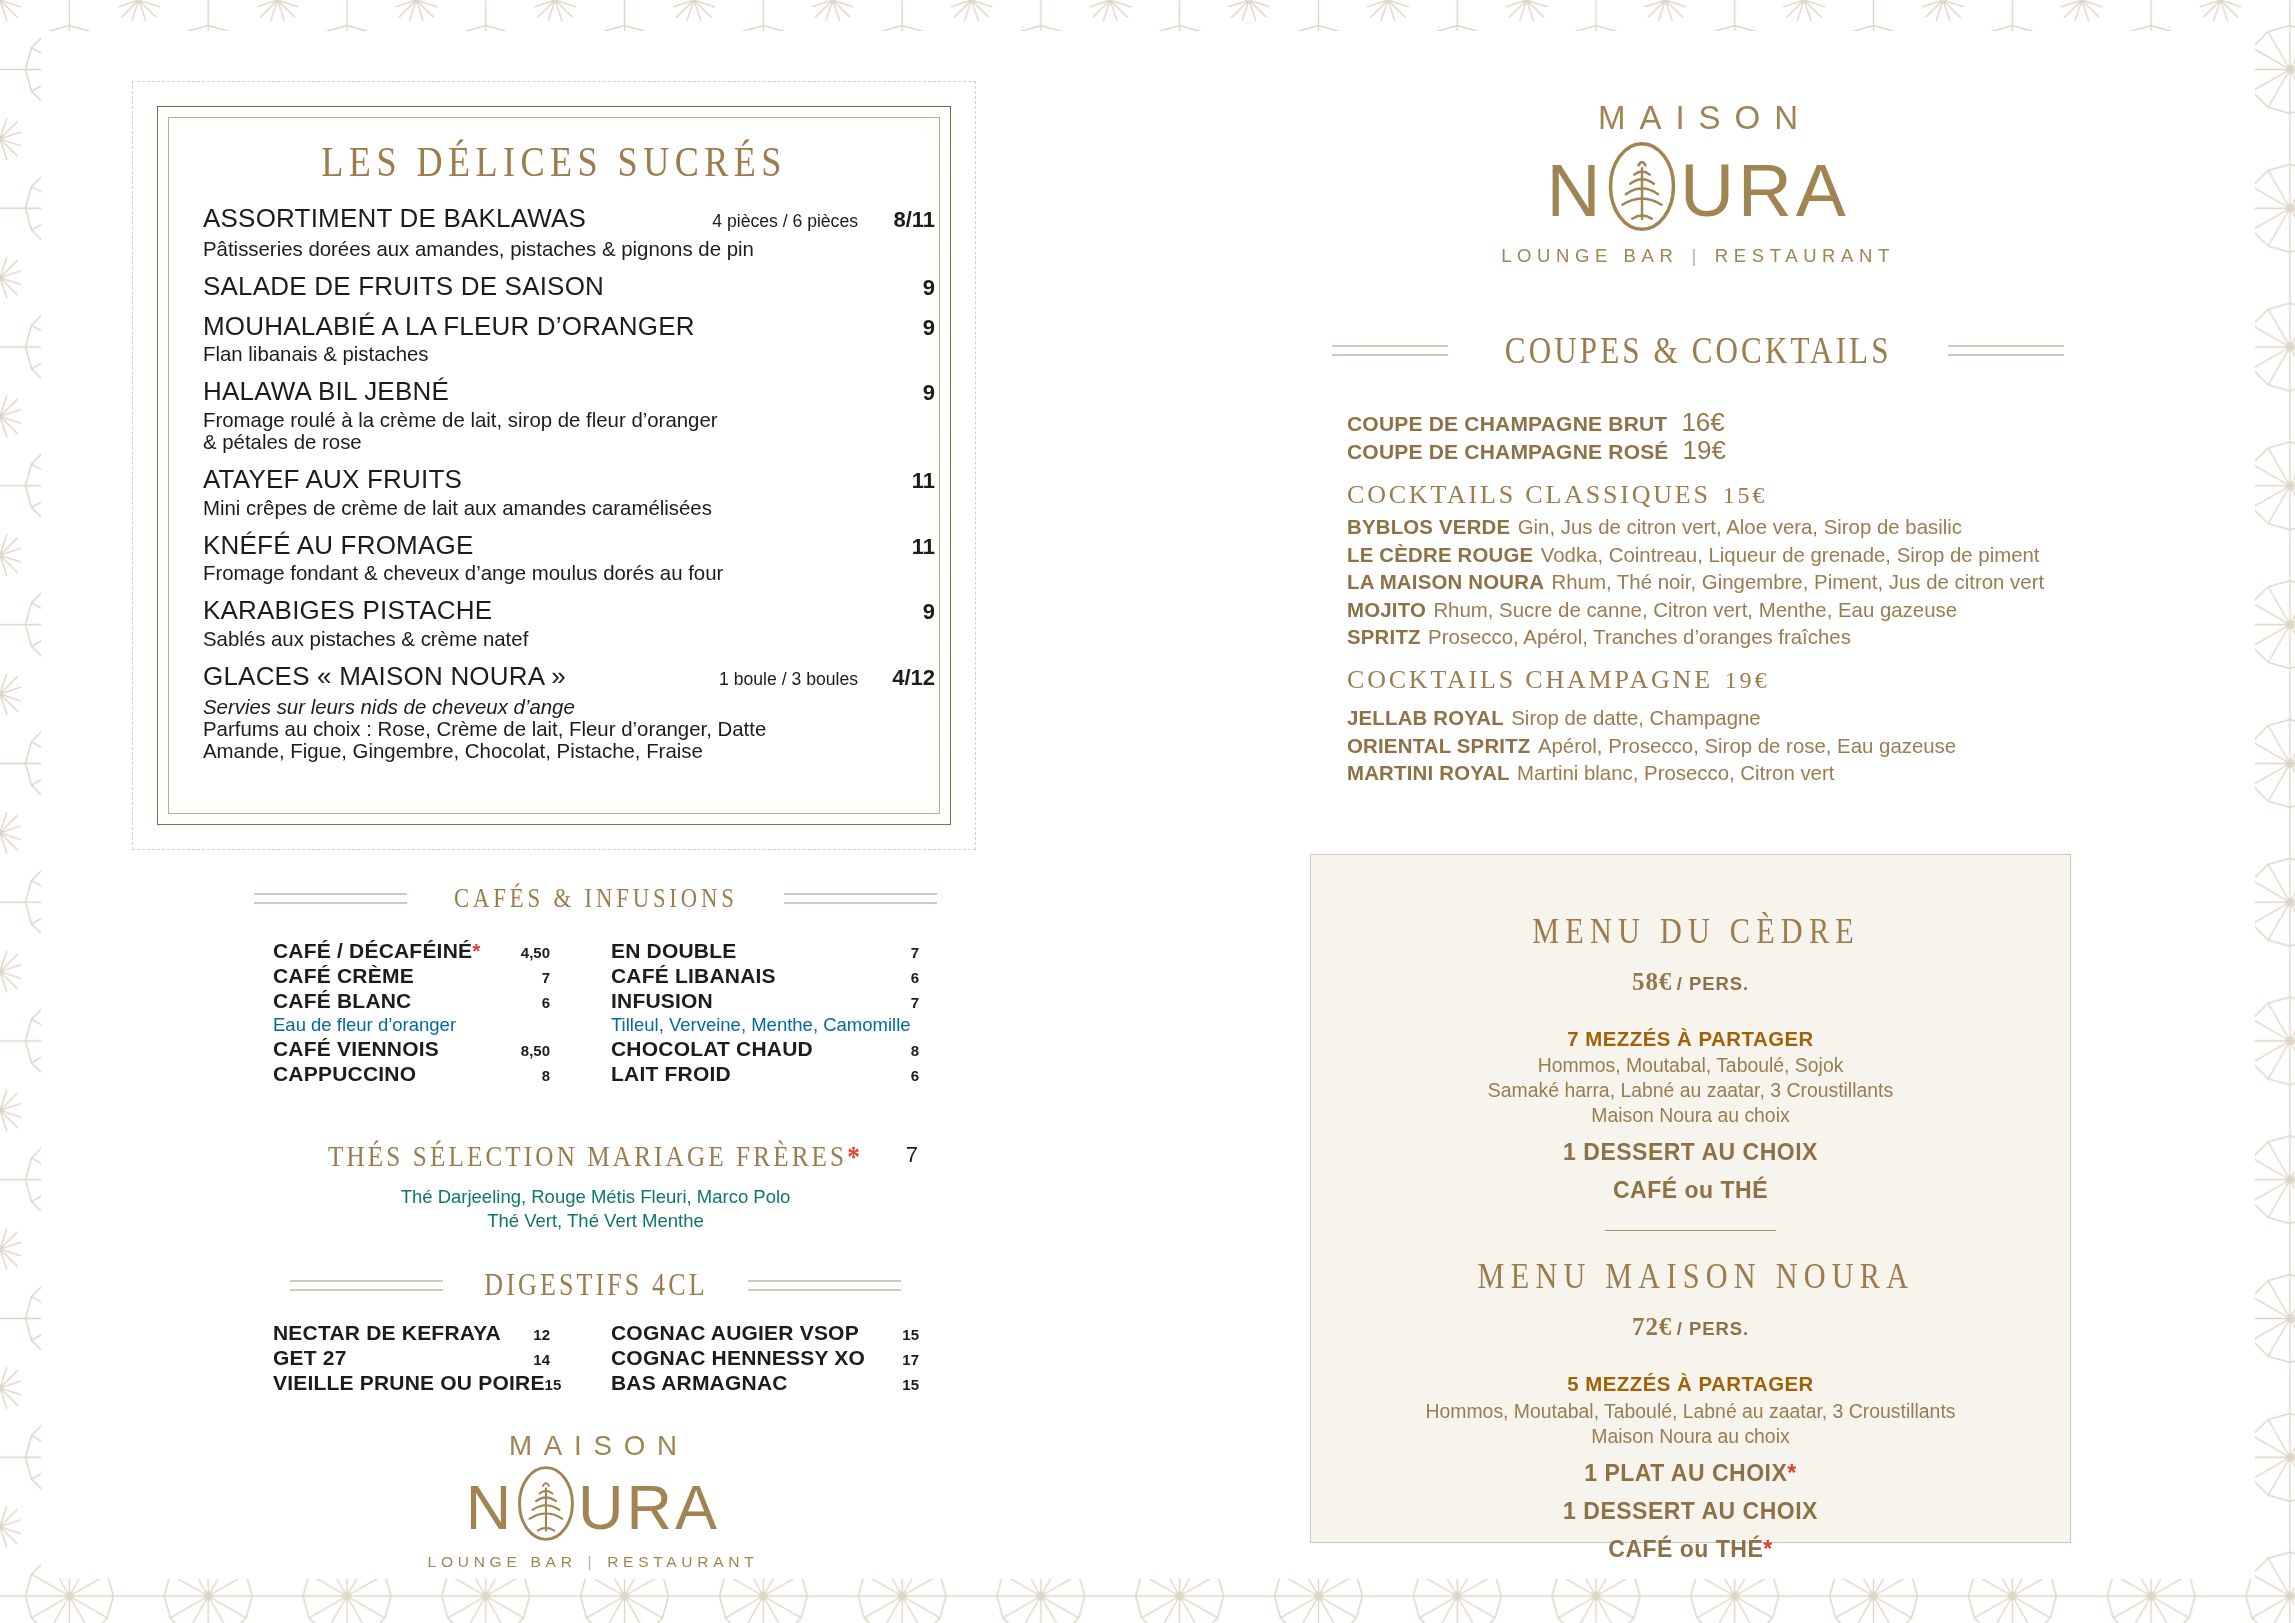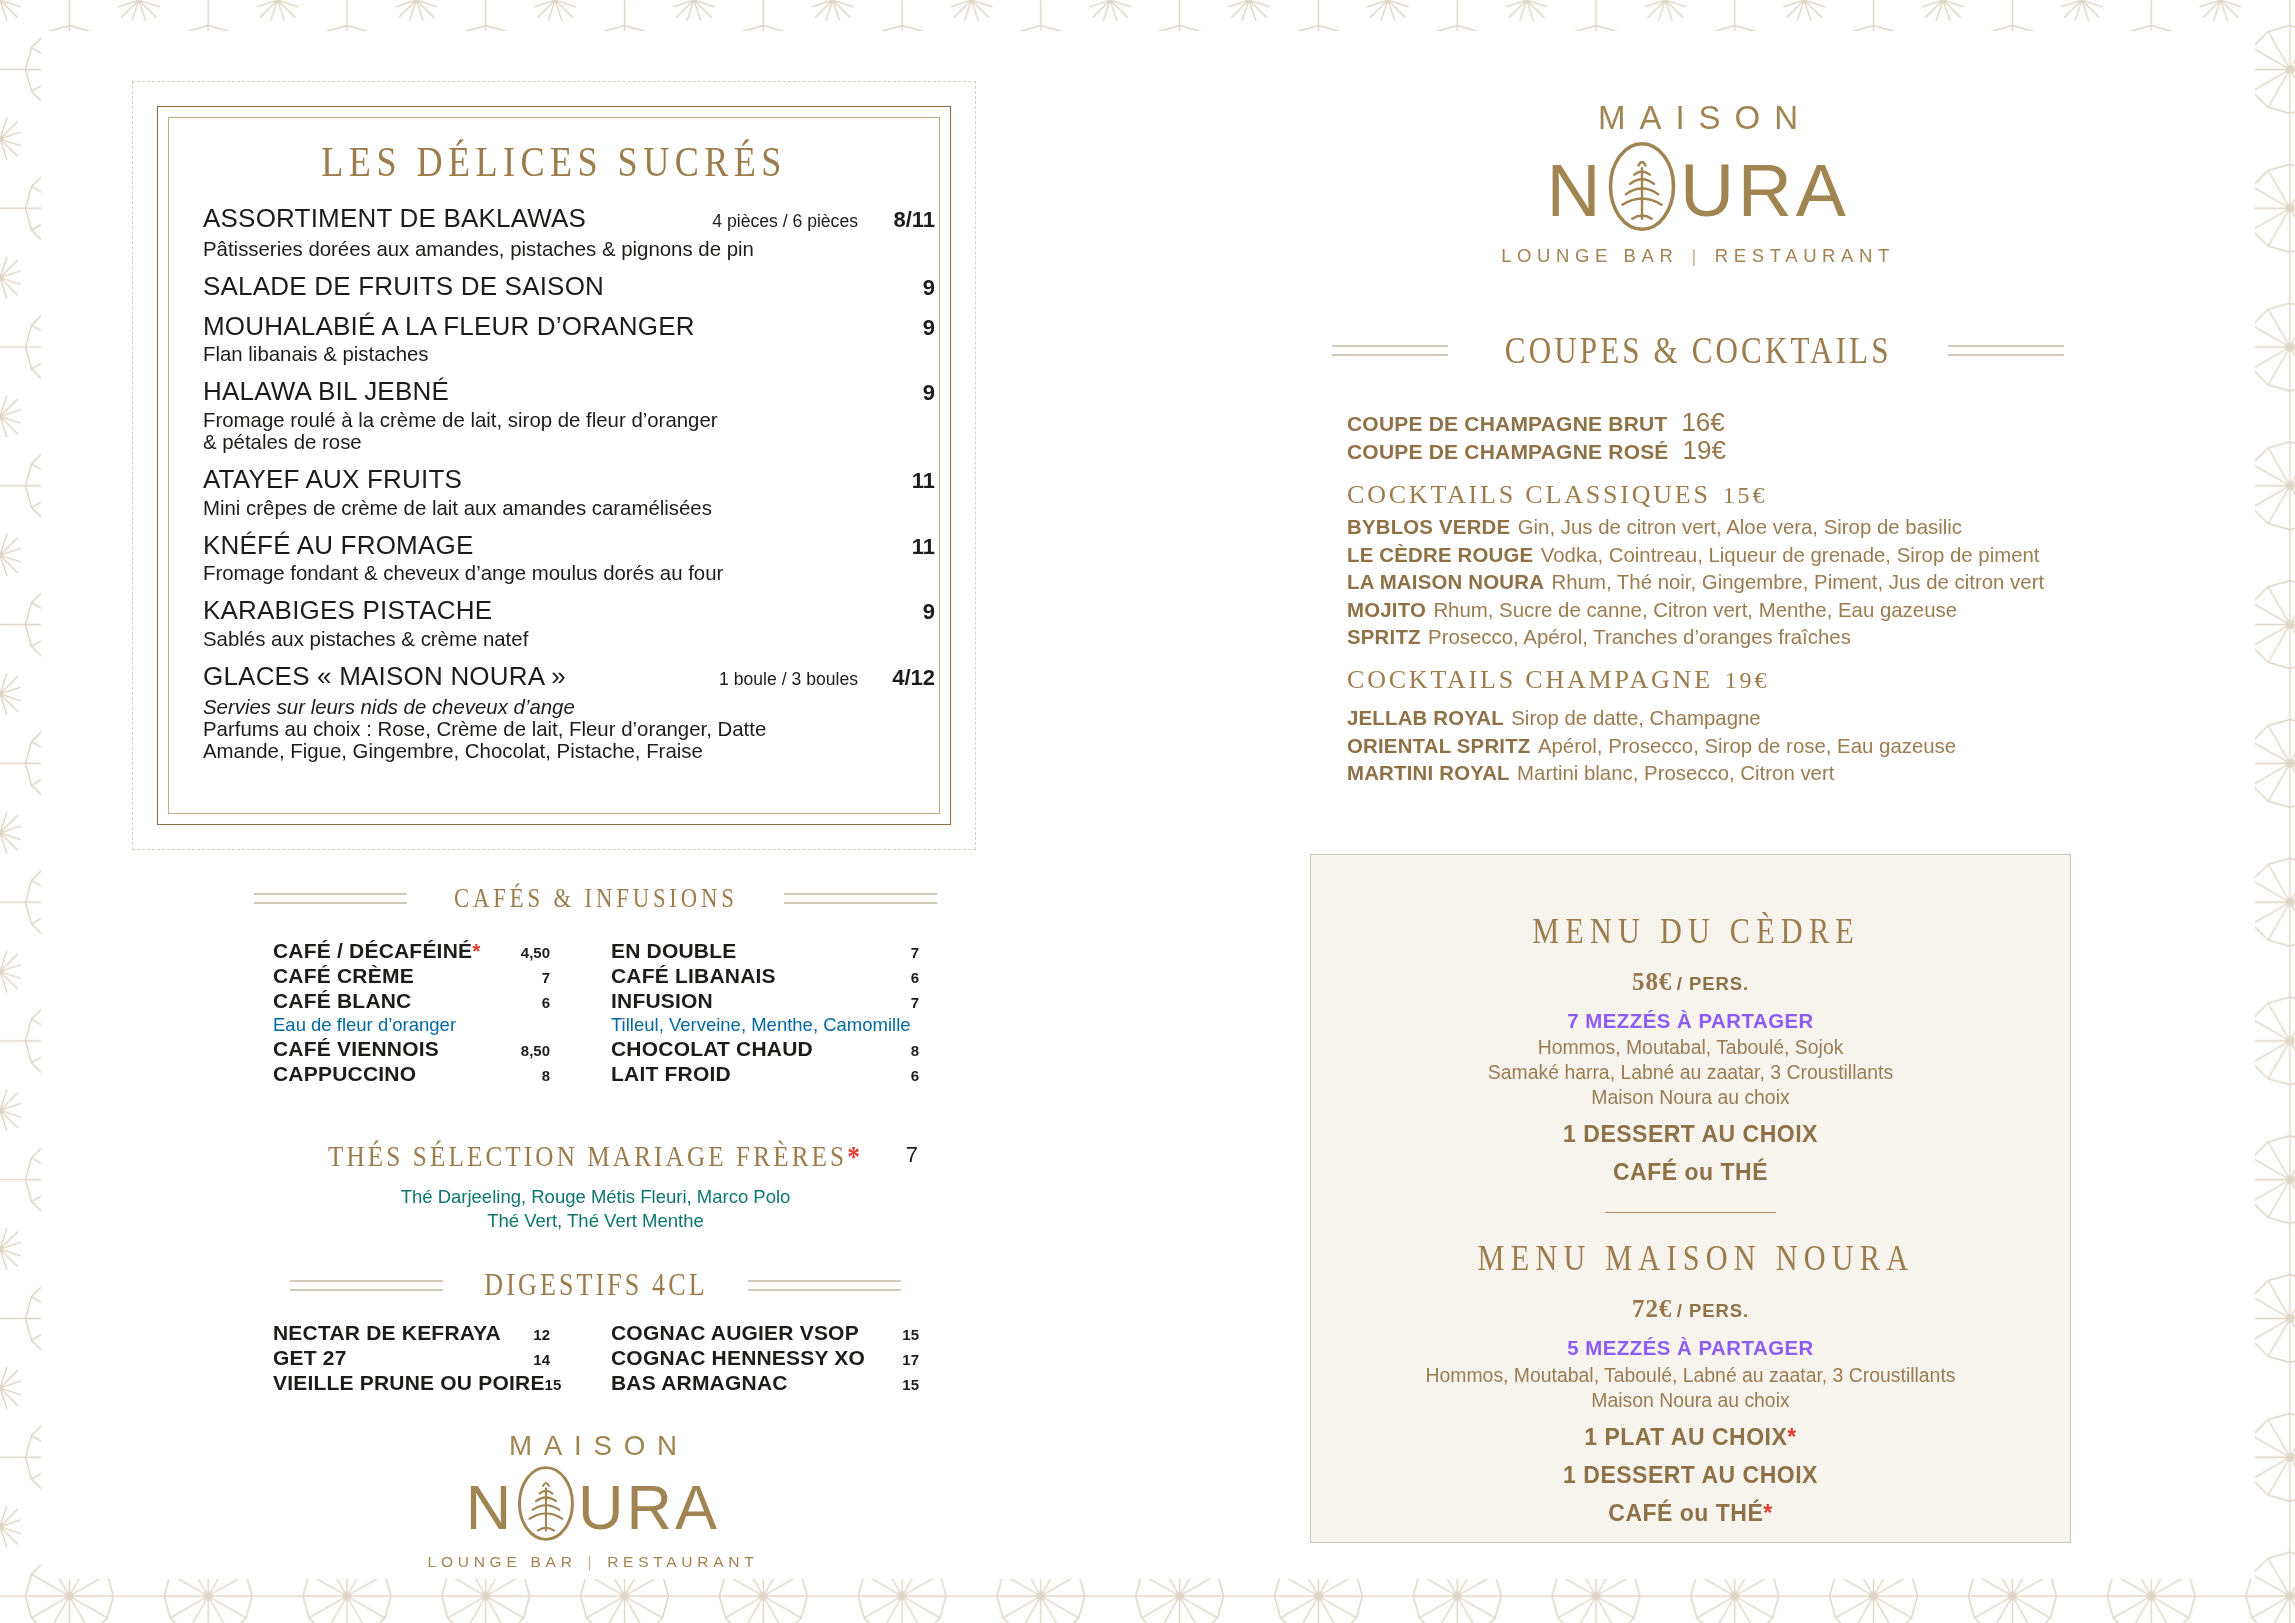--- a/index.html
+++ b/index.html
@@ -74,21 +74,21 @@
   .cline{position:absolute;white-space:nowrap;font-size:20.4px;}
   .cline .nm{font-weight:bold;color:#8e7147;letter-spacing:0.2px;}
   .cline .ds{color:#9a7c50;margin-left:7.4px;}
 
   
   .menu-box{position:absolute;left:1310px;top:854px;width:761px;height:689px;background:#f7f4ee;border:0.9px solid #cdc6b9;box-sizing:border-box;text-align:center;}
   .mb-title{margin-top:55px;font-size:36px;letter-spacing:7.4px;padding-left:11px;}
   .mb-price{margin-top:15.7px;font-size:21px;color:#95774a;}
   .mb-price .big{font-family:"Liberation Serif",serif;font-size:25px;letter-spacing:0.9px;font-weight:bold;}
   .mb-price .per{font-size:18.5px;font-weight:bold;letter-spacing:0.9px;margin-left:4.6px;color:#8e7147;}
-  .mb-mezze{margin-top:14px;font-size:20.4px;font-weight:bold;color:#8b5cf6;letter-spacing:0.5px;}
+  .mb-mezze{margin-top:32px;font-size:20.4px;font-weight:bold;color:#a16207;letter-spacing:0.5px;}
   .mb-lines{margin-top:2.8px;font-size:19.4px;line-height:25px;color:#9a7c50;}
   .mb-line-b{margin-top:11px;font-size:23px;font-weight:bold;color:#8e7147;letter-spacing:0.5px;}
   .mb-divider{width:171px;height:0;border-top:1.4px solid #a98f68;margin:26px auto 0 auto;}
 
   .cedar-svg{display:block;}
 </style>
 </head>
 <body>
 
 <div class="page">

